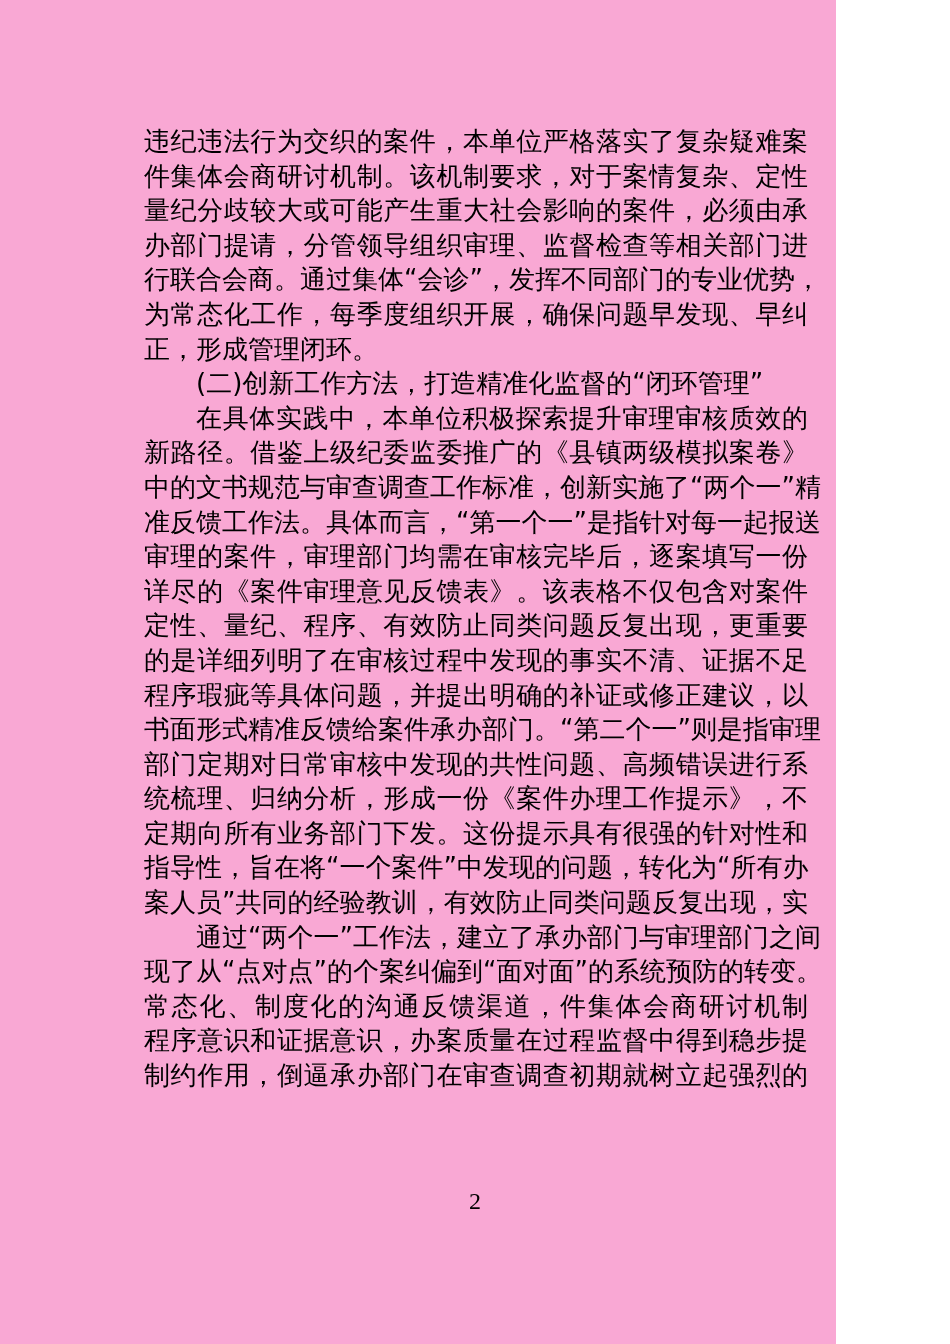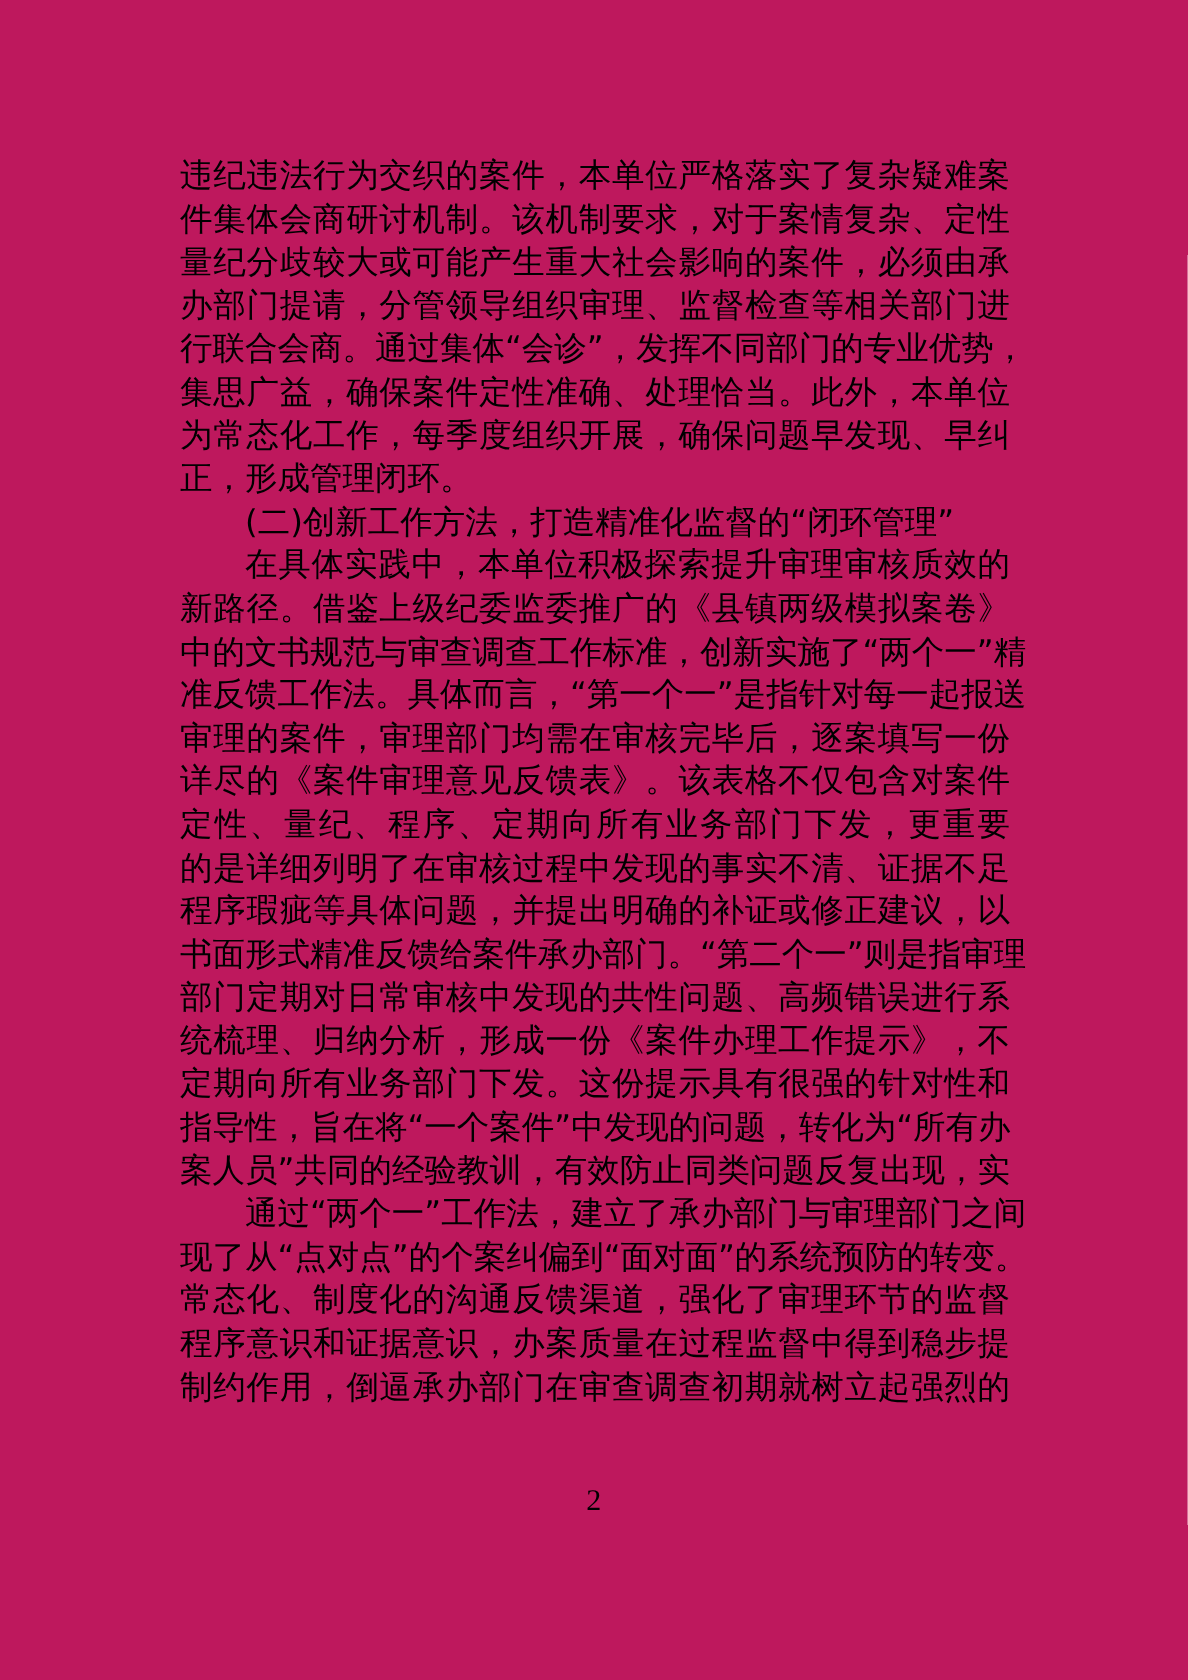--- a/index.html
+++ b/index.html
@@ -12,23 +12,23 @@
       height: 1344px;
       position: relative;
       overflow: hidden;
       font-family: "DejaVu Sans", "Liberation Sans", sans-serif;
       color: #000000;
     }
     .page {
       position: absolute;
       left: 0;
       top: 0;
-      width: 950px;
+      width: 836px;
       height: 1344px;
-      background: #be185d;
+      background: #f9a8d4;
     }
     .content {
       position: absolute;
       left: 144px;
       top: 124px;
       width: 664px;
     }
     .line {
       height: 34.6px;
       line-height: 34.6px;
@@ -58,39 +58,38 @@
 </head>
 <body>
 
 <div class="page">
   <div class="content">
     <div class="line">违纪违法行为交织的案件，本单位严格落实了复杂疑难案</div>
     <div class="line">件集体会商研讨机制。该机制要求，对于案情复杂、定性</div>
     <div class="line">量纪分歧较大或可能产生重大社会影响的案件，必须由承</div>
     <div class="line">办部门提请，分管领导组织审理、监督检查等相关部门进</div>
     <div class="line">行联合会商。通过集体“会诊”，发挥不同部门的专业优势，</div>
-    <div class="line">集思广益，确保案件定性准确、处理恰当。此外，本单位</div>
     <div class="line">为常态化工作，每季度组织开展，确保问题早发现、早纠</div>
     <div class="line last">正，形成管理闭环。</div>
     <div class="line indent last">(二)创新工作方法，打造精准化监督的“闭环管理”</div>
     <div class="line indent">在具体实践中，本单位积极探索提升审理审核质效的</div>
     <div class="line">新路径。借鉴上级纪委监委推广的《县镇两级模拟案卷》</div>
     <div class="line">中的文书规范与审查调查工作标准，创新实施了“两个一”精</div>
     <div class="line">准反馈工作法。具体而言，“第一个一”是指针对每一起报送</div>
     <div class="line">审理的案件，审理部门均需在审核完毕后，逐案填写一份</div>
     <div class="line">详尽的《案件审理意见反馈表》。该表格不仅包含对案件</div>
-    <div class="line">定性、量纪、程序、定期向所有业务部门下发，更重要</div>
+    <div class="line">定性、量纪、程序、有效防止同类问题反复出现，更重要</div>
     <div class="line">的是详细列明了在审核过程中发现的事实不清、证据不足</div>
     <div class="line">程序瑕疵等具体问题，并提出明确的补证或修正建议，以</div>
     <div class="line">书面形式精准反馈给案件承办部门。“第二个一”则是指审理</div>
     <div class="line">部门定期对日常审核中发现的共性问题、高频错误进行系</div>
     <div class="line">统梳理、归纳分析，形成一份《案件办理工作提示》，不</div>
     <div class="line">定期向所有业务部门下发。这份提示具有很强的针对性和</div>
     <div class="line">指导性，旨在将“一个案件”中发现的问题，转化为“所有办</div>
     <div class="line">案人员”共同的经验教训，有效防止同类问题反复出现，实</div>
     <div class="line indent">通过“两个一”工作法，建立了承办部门与审理部门之间</div>
     <div class="line last">现了从“点对点”的个案纠偏到“面对面”的系统预防的转变。</div>
-    <div class="line">常态化、制度化的沟通反馈渠道，强化了审理环节的监督</div>
+    <div class="line">常态化、制度化的沟通反馈渠道，件集体会商研讨机制</div>
     <div class="line">程序意识和证据意识，办案质量在过程监督中得到稳步提</div>
     <div class="line">制约作用，倒逼承办部门在审查调查初期就树立起强烈的</div>
   </div>
   <div class="page-number">2</div>
 </div>
 
 </body></html>

